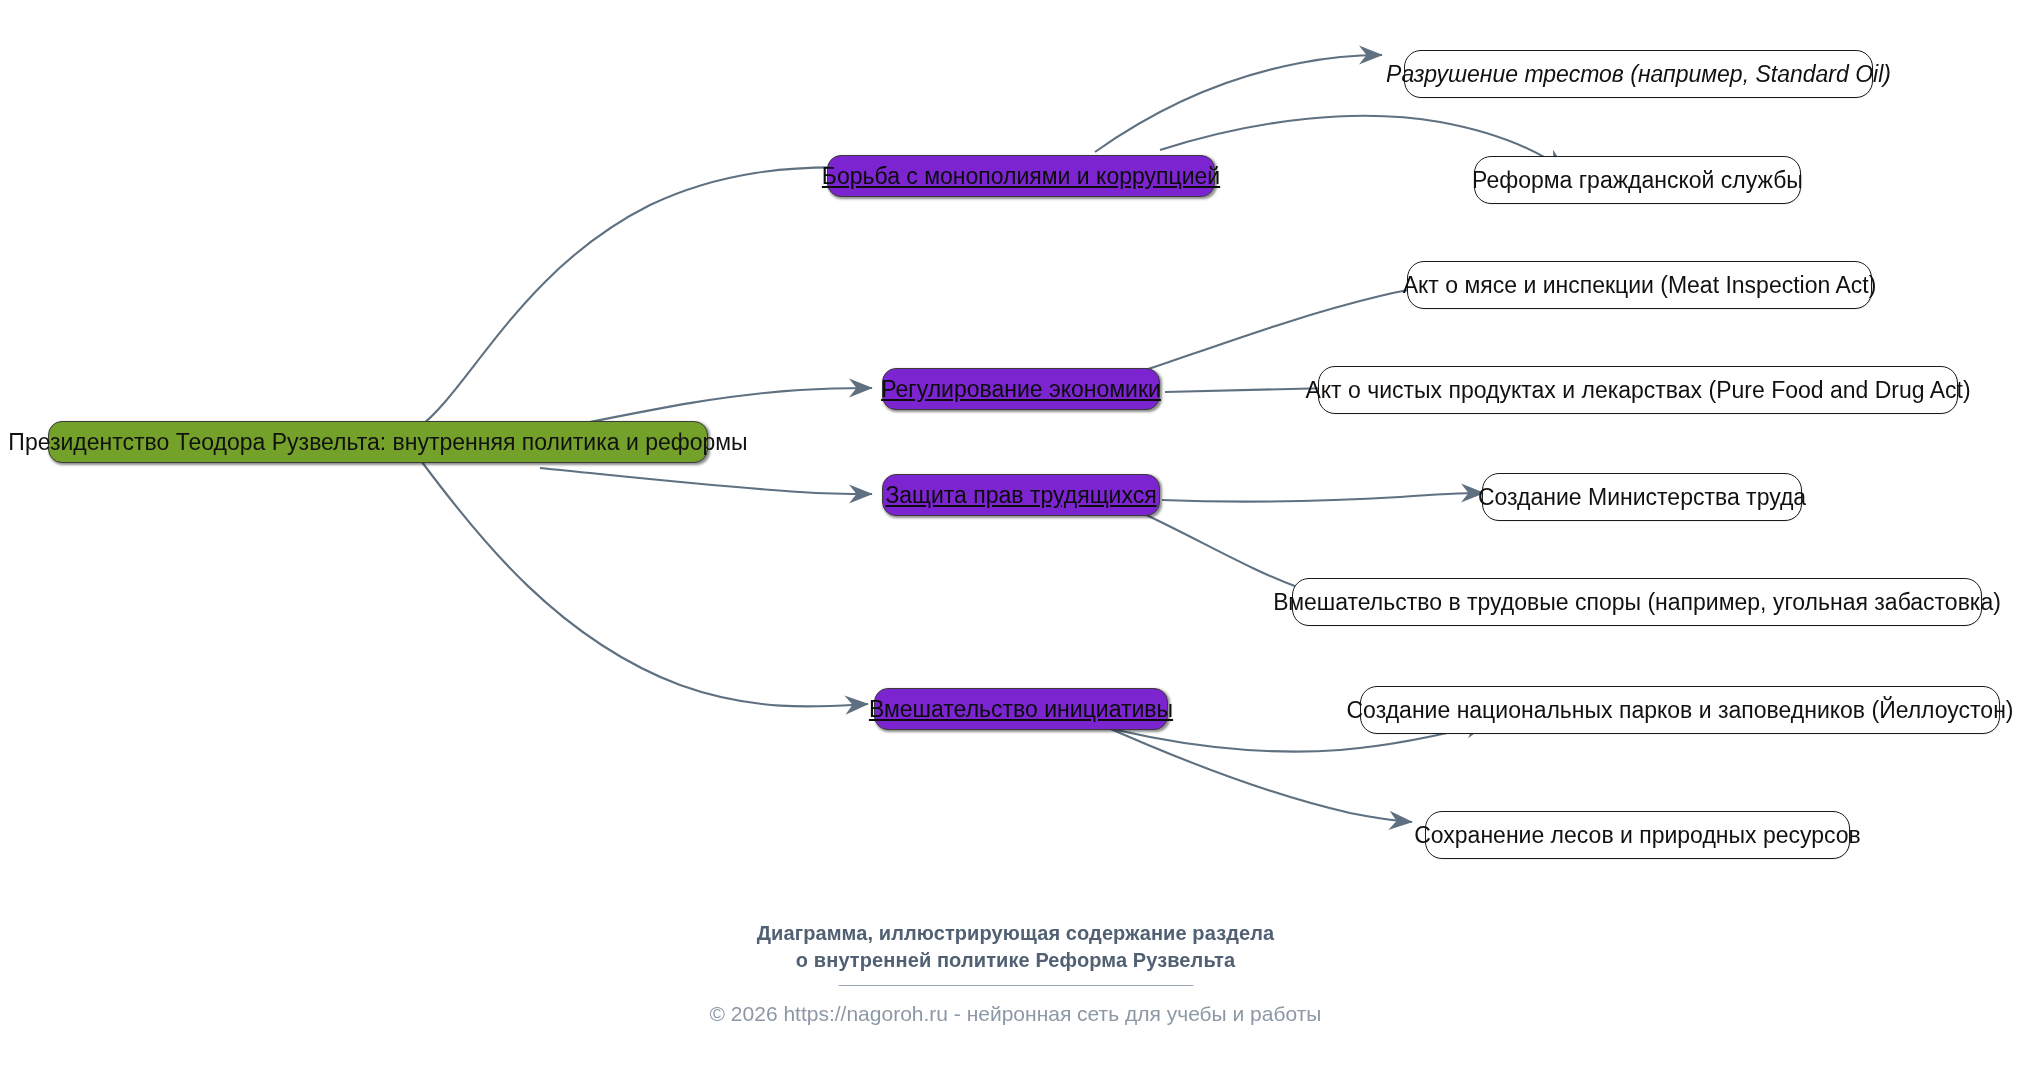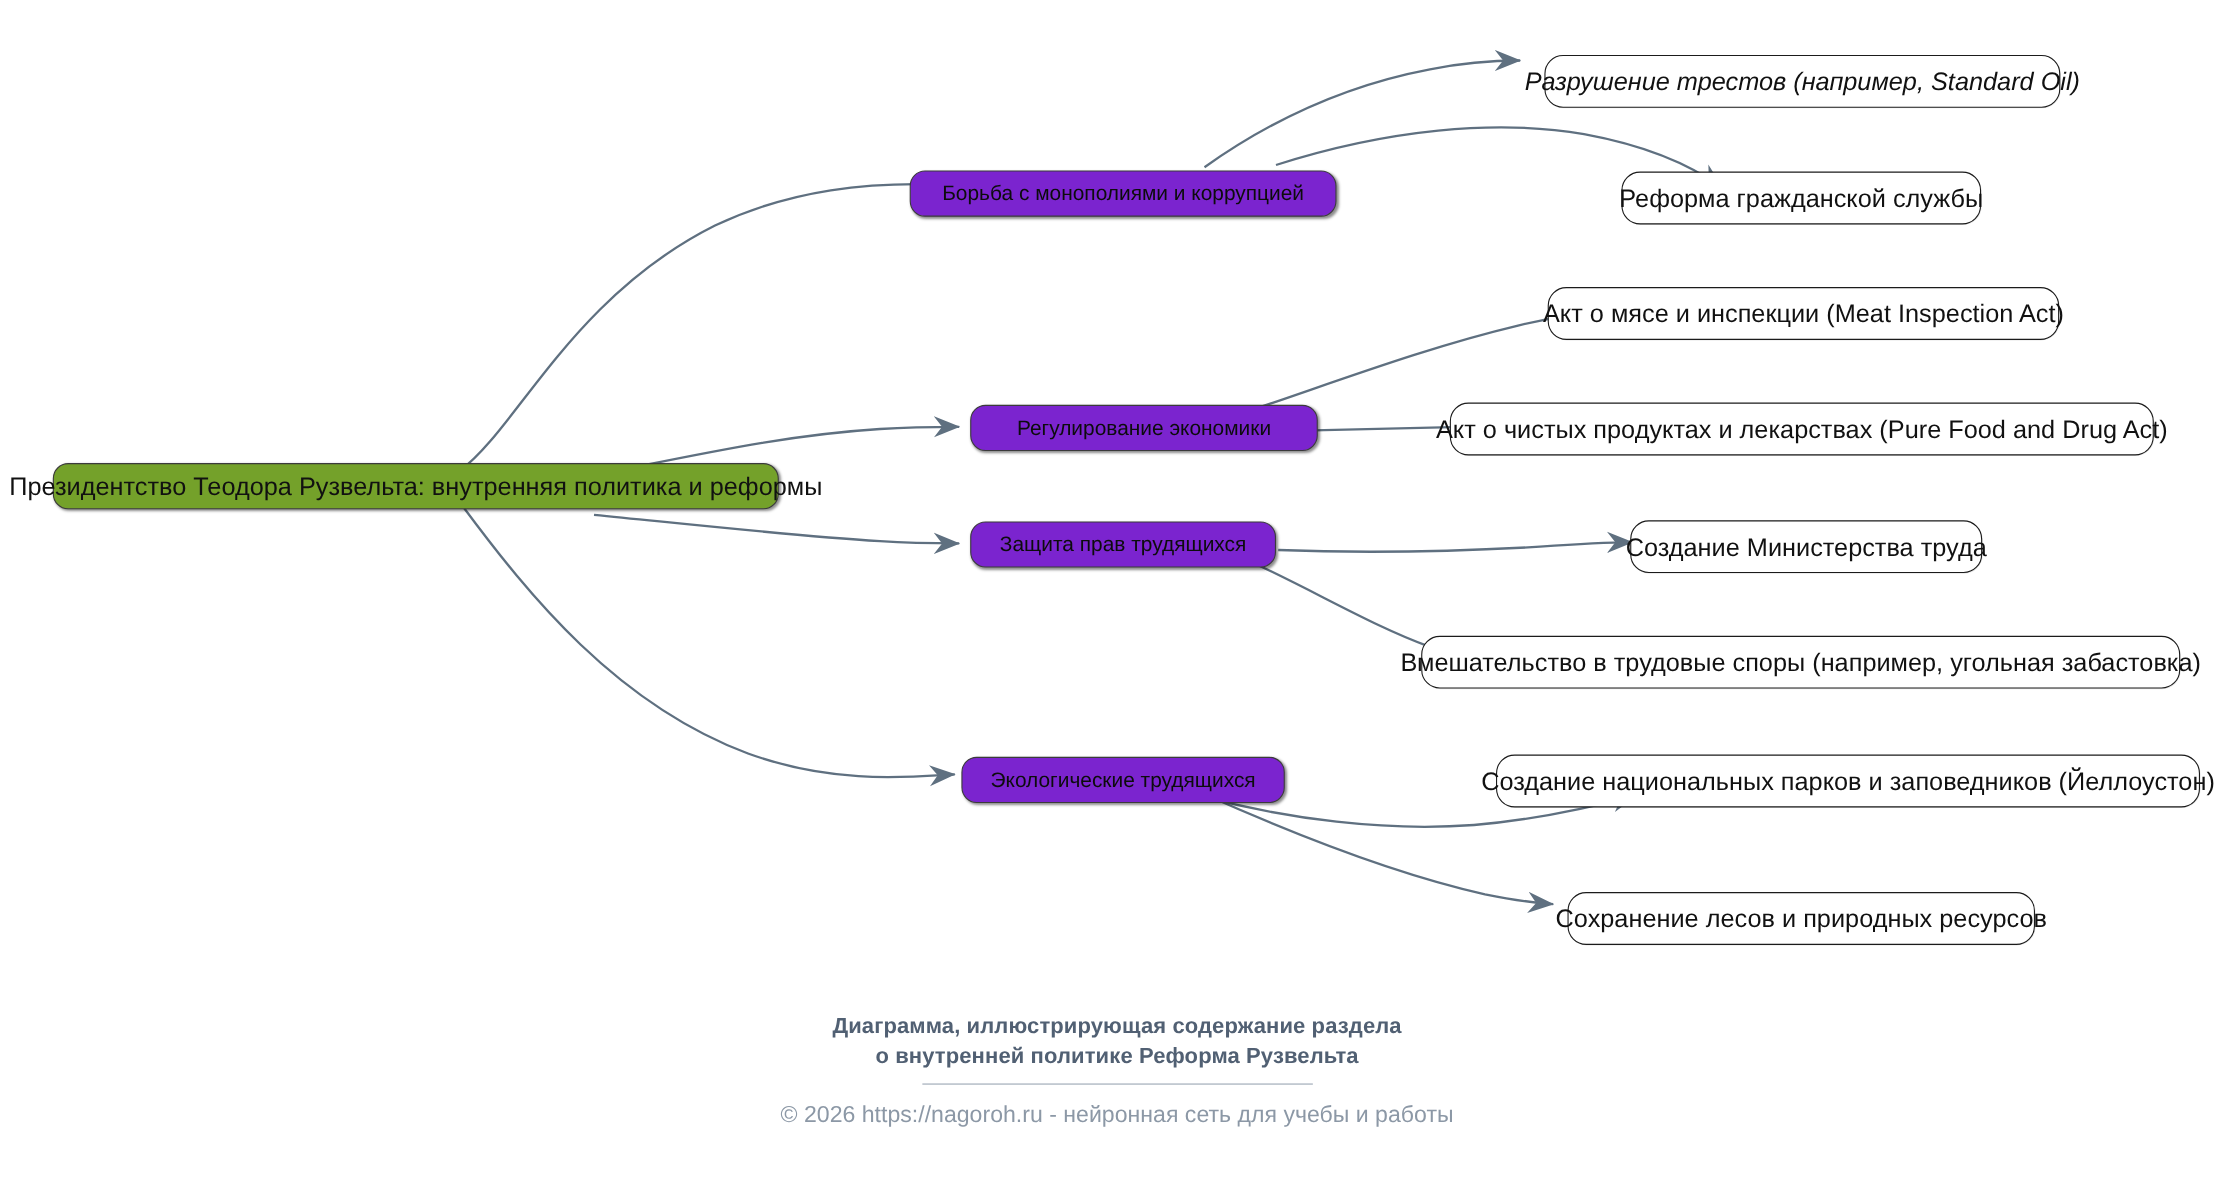--- a/index.html
+++ b/index.html
@@ -51,22 +51,23 @@
     font-size: 23px;
     padding: 0 14px;
   }
 
   
   .node--branch {
     background: #7b24cf;
     border: 1.4px solid #3b3b3b;
     box-shadow: 1.5px 1.5px 2.5px rgba(0,0,0,0.45);
     color: #0c0c0c;
-    font-size: 19px;
+    font-size: 23px;
     padding: 0 14px;
+    text-decoration: underline;
   }
 
   
   .node--leaf {
     background: #ffffff;
     border: 1.6px solid #1b1b1b;
     border-radius: 17px;
     color: #111111;
     font-size: 23px;
     padding: 0 18px;
@@ -149,21 +150,21 @@
     <span class="node-label">Борьба с монополиями и коррупцией</span>
   </div>
 
   <div class="node node--leaf" style="left:1404px; top:50px; width:469px; height:48px;font-style:italic;">
     <span class="node-label">Разрушение трестов (например, Standard Oil)</span>
   </div>
   <div class="node node--leaf" style="left:1474px; top:156px; width:327px; height:48px;">
     <span class="node-label">Реформа гражданской службы</span>
   </div>
 
-  <div class="node node--branch" style="left:882px; top:368px; width:316px; height:42px;">
+  <div class="node node--branch" style="left:882px; top:368px; width:278px; height:42px;">
     <span class="node-label">Регулирование экономики</span>
   </div>
 
   <div class="node node--leaf" style="left:1407px; top:261px; width:465px; height:48px;">
     <span class="node-label">Акт о мясе и инспекции (Meat Inspection Act)</span>
   </div>
   <div class="node node--leaf" style="left:1318px; top:366px; width:640px; height:48px;">
     <span class="node-label">Акт о чистых продуктах и лекарствах (Pure Food and Drug Act)</span>
   </div>
 
@@ -172,21 +173,21 @@
   </div>
 
   <div class="node node--leaf" style="left:1482px; top:473px; width:320px; height:48px;">
     <span class="node-label">Создание Министерства труда</span>
   </div>
   <div class="node node--leaf" style="left:1292px; top:578px; width:690px; height:48px;">
     <span class="node-label">Вмешательство в трудовые споры (например, угольная забастовка)</span>
   </div>
 
   <div class="node node--branch" style="left:874px; top:688px; width:294px; height:42px;">
-    <span class="node-label">Экологические трудящихся</span>
+    <span class="node-label">Вмешательство инициативы</span>
   </div>
 
   <div class="node node--leaf" style="left:1360px; top:686px; width:640px; height:48px;">
     <span class="node-label">Создание национальных парков и заповедников (Йеллоустон)</span>
   </div>
   <div class="node node--leaf" style="left:1425px; top:791px; width:425px; height:48px;margin-top:20px;">
     <span class="node-label">Сохранение лесов и природных ресурсов</span>
   </div>
 
   <div id="caption">

